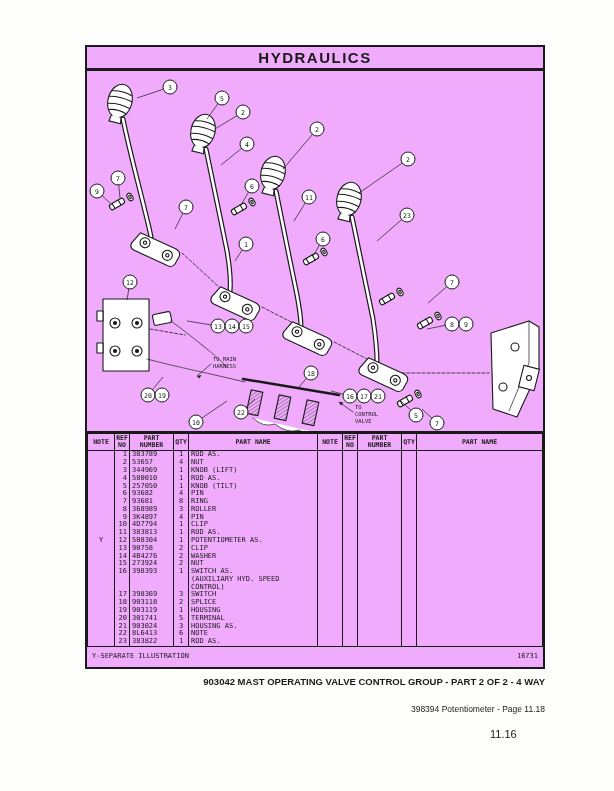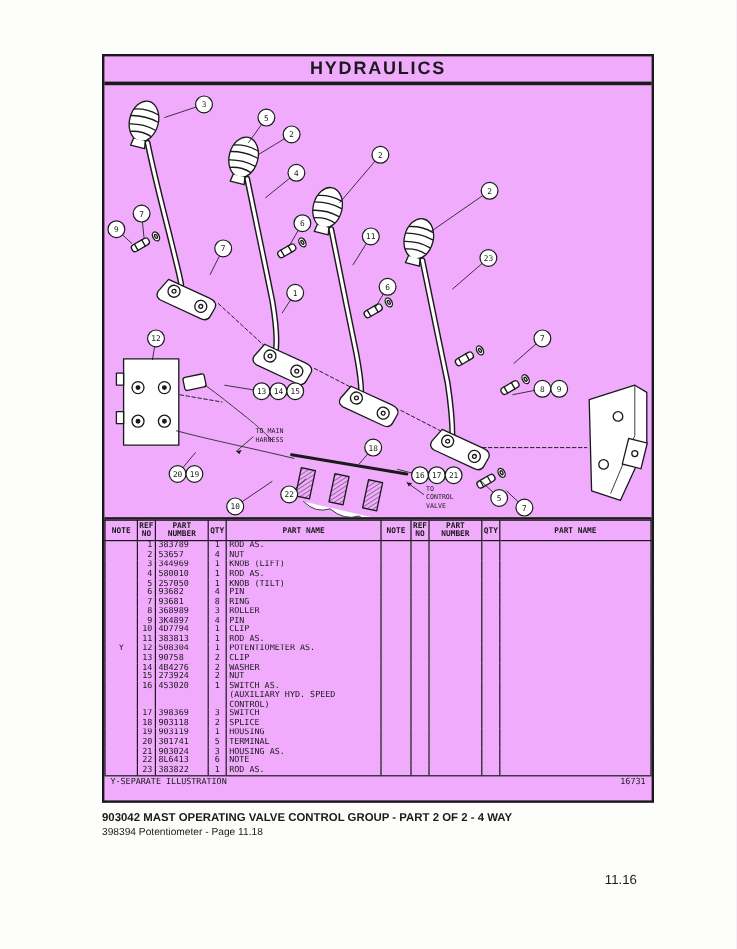--- a/index.html
+++ b/index.html
@@ -46,31 +46,31 @@
     border-left:1px solid #1a1a1a; border-right:1px solid #1a1a1a;
     padding:0 2px; font-size:7px; line-height:7.7px;
     white-space:pre-line; overflow:hidden; vertical-align:top;
   }
   td.c-note { text-align:center; }
   td.c-ref  { text-align:right; }
   td.c-qty  { text-align:center; }
   tr.filler td { height:auto; }
   .foot-strip {
     height:18px; border-top:1.5px solid #1a1a1a;
-    display:flex; justify-content:space-between; 
+    display:flex; justify-content:space-between; align-items:center;
     padding:0 5px; font-size:7px;
   }
   .footer-block {
-    position:absolute; left:85px; top:676px; width:460px; text-align:left;
+    position:absolute; left:85px; top:676px; width:460px; text-align:right;
     font-family:"Liberation Sans",sans-serif;
   }
   .footer-line1 { font-weight:bold; font-size:9.5px; }
-  .footer-line2, .footer-line3 { font-size:8.5px; margin-top:1px; }
+  .footer-line2, .footer-line3 { font-size:8.5px; margin-top:17px; }
   .page-number {
-    position:absolute; left:504px; top:728px;
+    position:absolute; left:490px; top:728px;
     font-family:"Liberation Sans",sans-serif; font-size:11px;
   }
 </style>
 </head>
 <body>
 
 <div class="frame">
 
   <div class="title-bar">HYDRAULICS</div>
 
@@ -569,21 +569,21 @@
     <td class="c-name">NUT</td>
     <td></td>
     <td></td>
     <td></td>
     <td></td>
     <td></td>
   </tr>
           <tr>
     <td class="c-note"></td>
     <td class="c-ref">16</td>
-    <td class="c-part">453020</td>
+    <td class="c-part">398393</td>
     <td class="c-qty">1</td>
     <td class="c-name">SWITCH AS.
 (AUXILIARY HYD. SPEED CONTROL)</td>
     <td></td>
     <td></td>
     <td></td>
     <td></td>
     <td></td>
   </tr>
           <tr>

